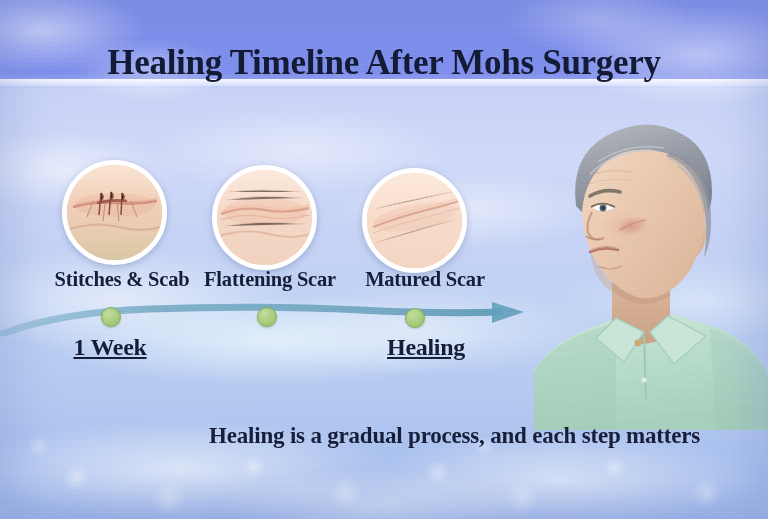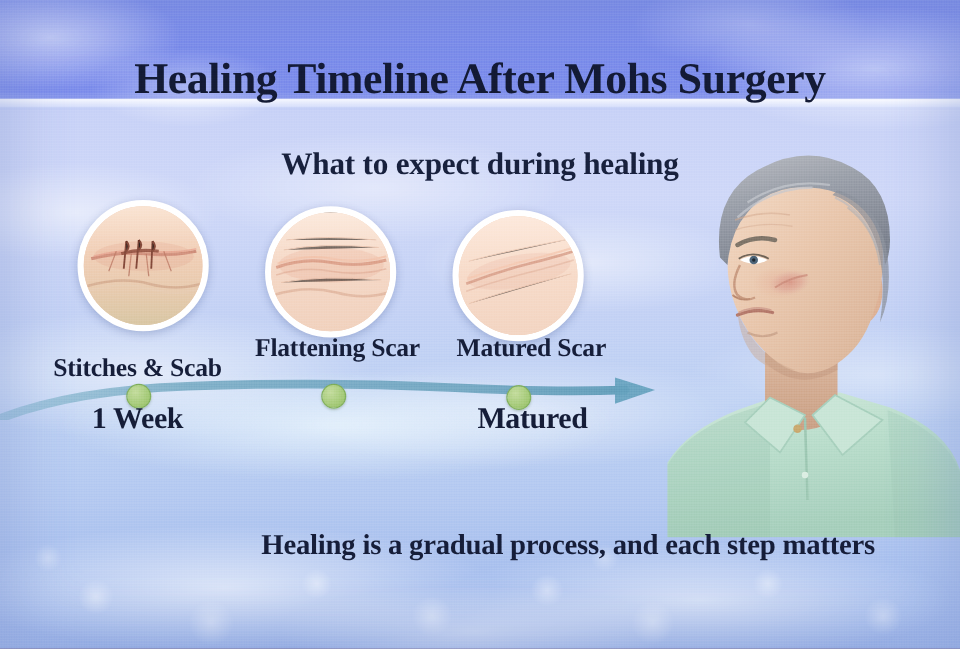--- a/index.html
+++ b/index.html
@@ -2,21 +2,21 @@
 <html><head>
 <meta charset="utf-8">
 <title>Healing Timeline After Mohs Surgery</title>
 <style>
   html,body{margin:0;padding:0;background:#202020;}
   #poster{
     position:relative;
     width:768px;height:519px;
     overflow:hidden;
     font-family:"Liberation Serif", serif;
-    background:#c4b5fd;
+    background:#7dd3fc;
   }
 
   
   .bg-layer{position:absolute;inset:0;}
   .bg-base{
     background:
       linear-gradient(180deg,
         #8e9ff0 0%,
         #9aa9f2 14%,
         #c8d2f7 17%,
@@ -135,31 +135,32 @@
 
   
   .stage-label{
     position:absolute;top:268px;
     text-align:center;
     font-size:20.5px;font-weight:bold;
     color:#151d38;
     letter-spacing:-.2px;
     white-space:nowrap;
   }
-  .l1{left:18px;width:184px;margin-top:16px;}
+  .l1{left:30px;width:184px;}
   .l2{left:185px;width:170px;}
   .l3{left:350px;width:150px;}
 
   .stage-time{
-    position:absolute;top:322px;
+    position:absolute;top:334px;
     text-align:center;
     font-size:24px;font-weight:bold;
     color:#141c36;
     letter-spacing:-.3px;
     white-space:nowrap;
+    text-decoration:underline;
   }
   .t1{left:28px;width:164px;}
   .t2{left:185px;width:170px;}
   .t3{left:352px;width:148px;}
 
   .dot{
     position:absolute;width:18px;height:18px;border-radius:50%;
     background:radial-gradient(circle at 36% 32%, #c3dc9c, #a3c976 62%, #8fba63 100%);
     border:1.5px solid #7fae5a;
     box-shadow:0 1px 2px rgba(60,90,50,.3);
@@ -183,21 +184,20 @@
 <div id="poster">
 
   <div class="bg-layer bg-base"></div>
   <div class="bg-layer clouds"></div>
   <div class="bg-layer cloud-speckle"></div>
 
   <div class="header-band"></div>
   <div class="divider"></div>
 
   <h1 class="title">Healing Timeline After Mohs Surgery</h1>
-  <h2 class="subtitle">What to expect during healing</h2>
 
   <div class="portrait">
     <svg width="248" height="330" viewBox="0 0 248 330">
       <defs>
         <linearGradient id="skinG" x1="0" y1="0" x2="1" y2="1">
           <stop offset="0%" stop-color="#f3d9c4"></stop>
           <stop offset="45%" stop-color="#e9c7ad"></stop>
           <stop offset="100%" stop-color="#d8b296"></stop>
         </linearGradient>
         <linearGradient id="skinNeck" x1="0" y1="0" x2="0" y2="1">
@@ -407,19 +407,19 @@
 
   <div class="stage-label l1">Stitches &amp; Scab</div>
   <div class="stage-label l3">Matured Scar</div>
   <div class="stage-label l2">Flattening Scar</div>
 
   <div class="dot d1"></div>
   <div class="dot d2"></div>
   <div class="dot d3"></div>
 
   <div class="stage-time t1">1 Week</div>
-  <div class="stage-time t3">Matured</div>
+  <div class="stage-time t3">Healing</div>
 
   <div class="caption">Healing is a gradual process, and each step matters</div>
 
   <div class="bg-layer grain"></div>
   <div class="bg-layer vignette"></div>
 </div>
 
 </body></html>

